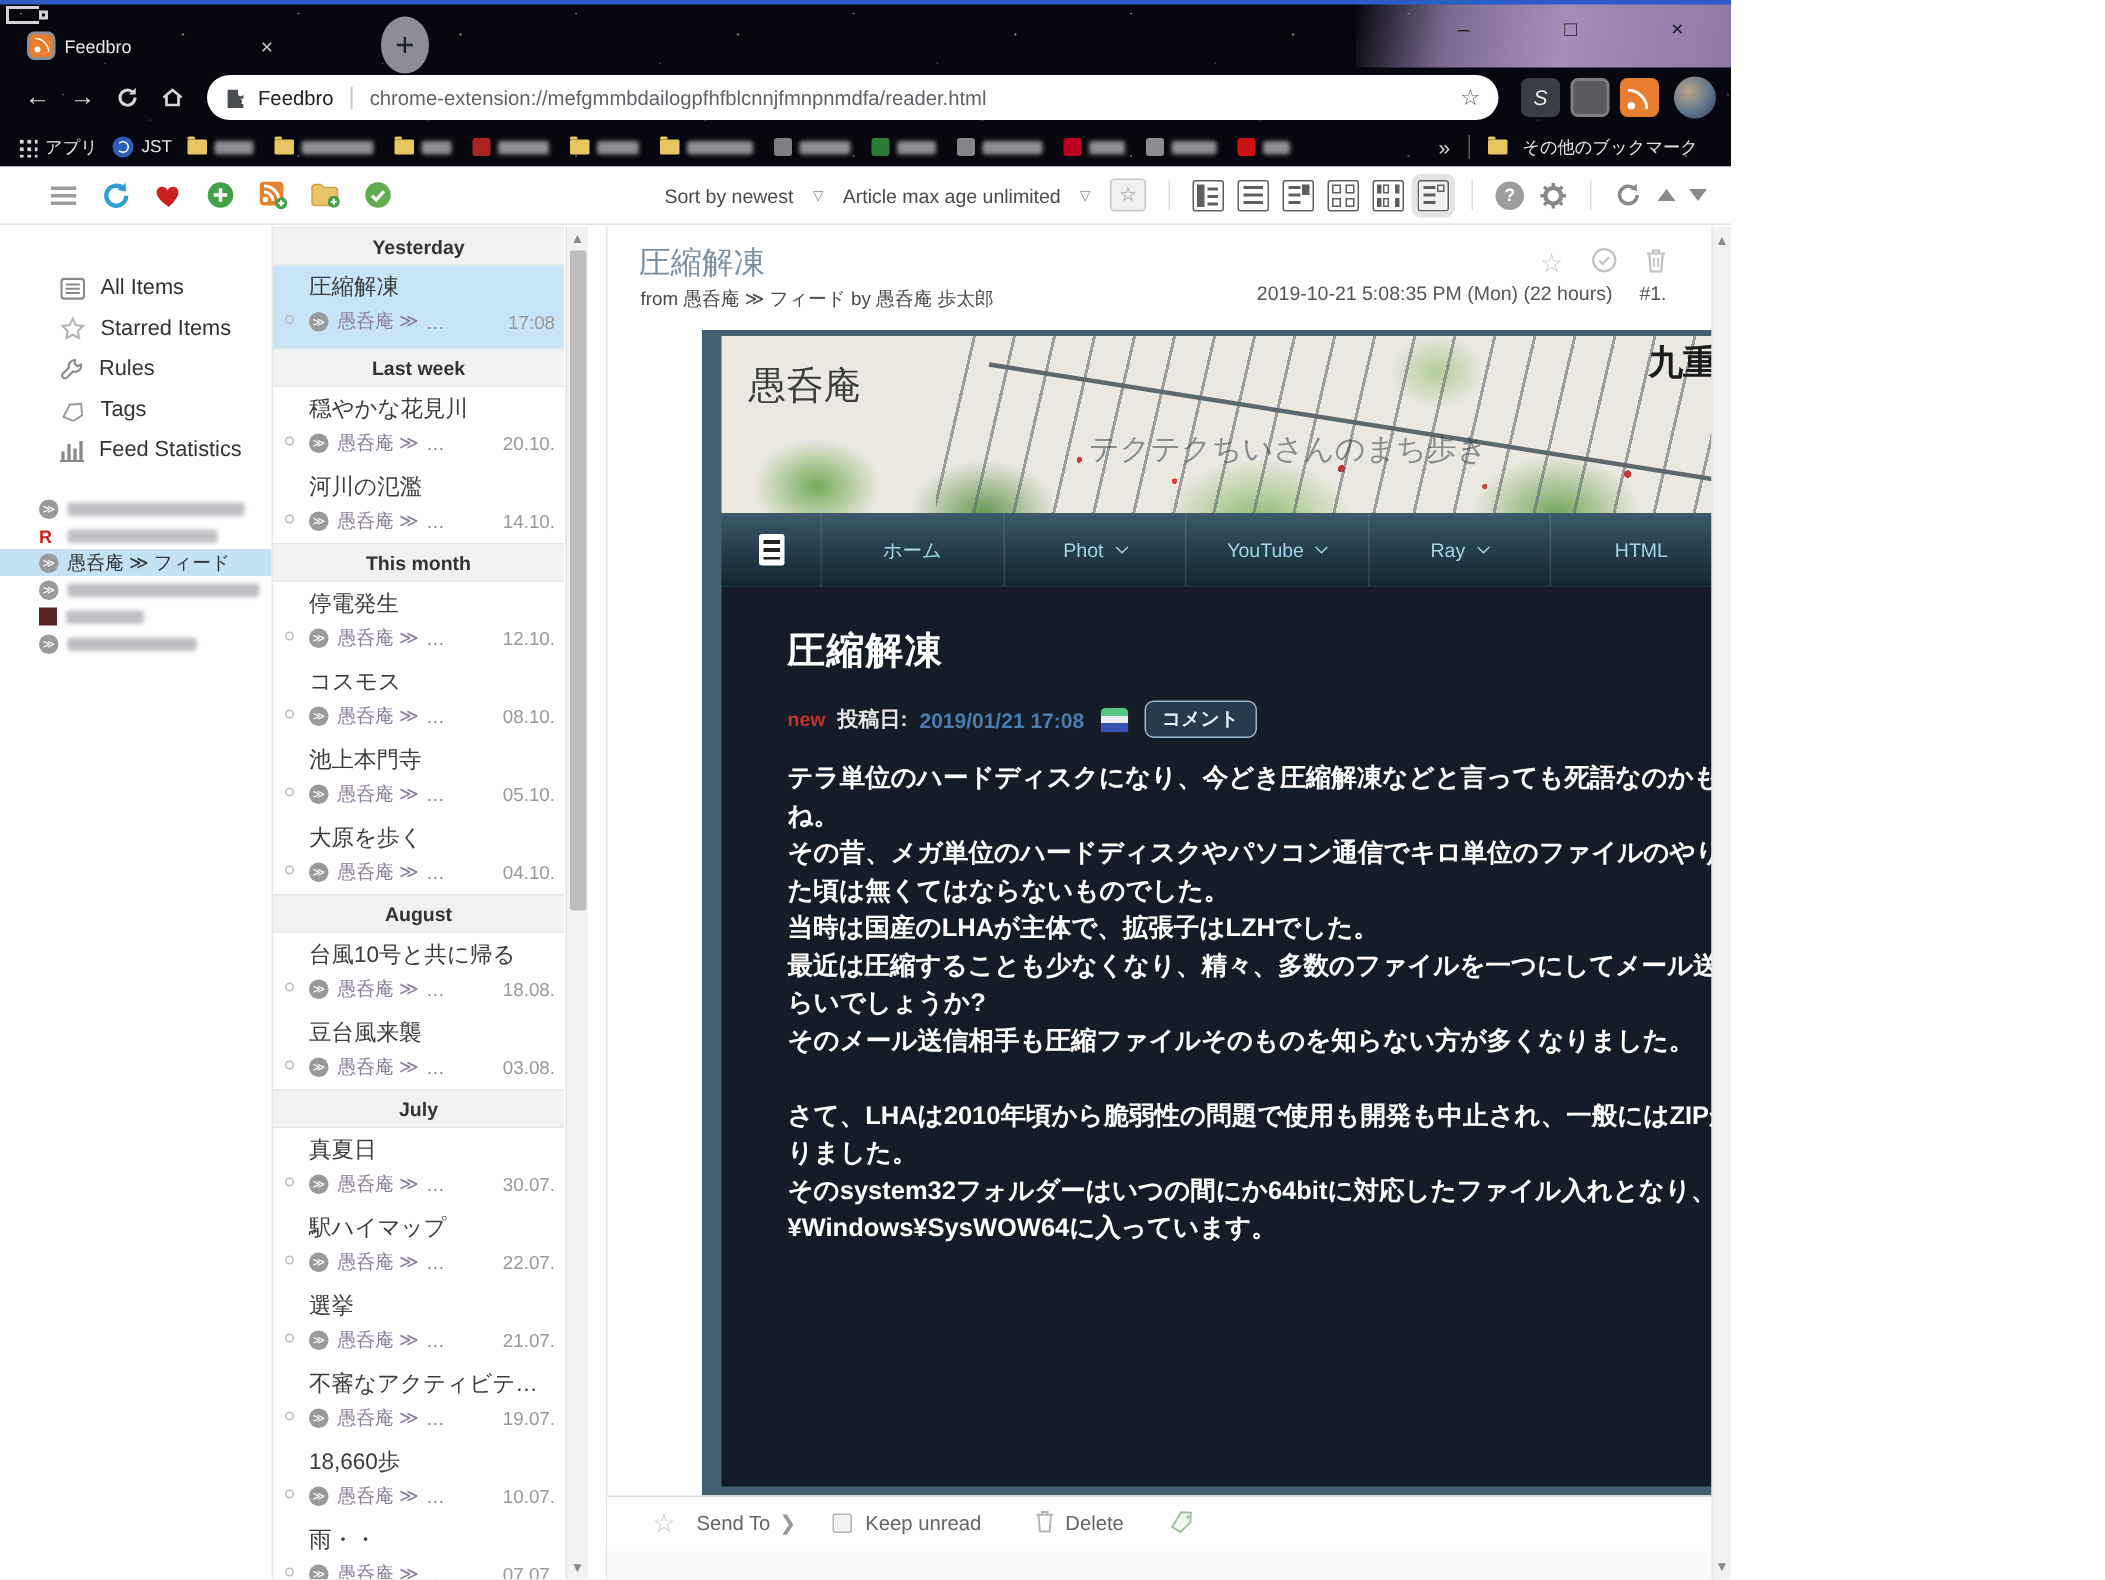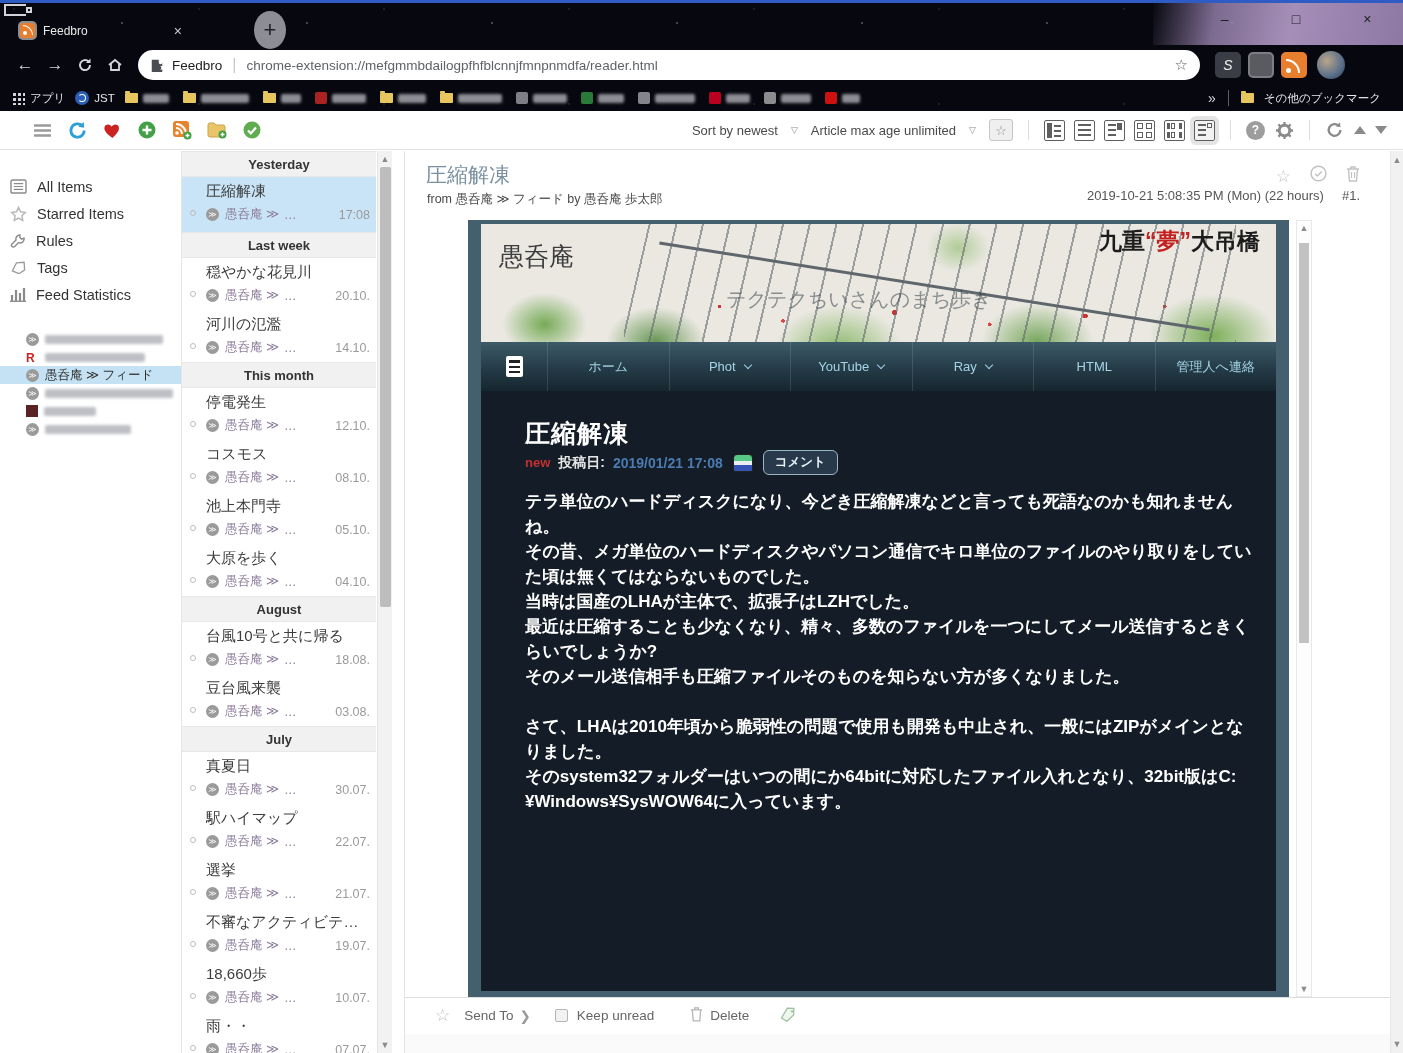--- a/index.html
+++ b/index.html
@@ -1,17 +1,17 @@
 <!DOCTYPE html>
 <html><head>
 <meta charset="utf-8">
 <style>
   * { margin:0; padding:0; box-sizing:border-box; }
   body { font-family:"Liberation Sans","DejaVu Sans",sans-serif; }
-  .screen { position:relative; width:1403px; height:1053px; overflow:hidden; background:#f0abfc; }
+  .screen { position:relative; width:1154px; height:1053px; overflow:hidden; background:#f0abfc; }
 
   
   .accentbar { position:absolute; top:0; left:0; right:0; height:3px; background:#2e5bc4; z-index:5; }
   .chrome-top { position:absolute; top:0; left:0; right:0; height:111px;
     background-color:#07080f;
     background-image:
       radial-gradient(1.3px 1.3px at 14px 9px, rgba(255,255,255,.95), transparent 60%),
       radial-gradient(1px 1px at 70px 42px, rgba(255,255,255,.7), transparent 60%),
       radial-gradient(1.6px 1.6px at 122px 23px, rgba(255,255,255,.95), transparent 60%),
       radial-gradient(1px 1px at 163px 72px, rgba(255,255,255,.55), transparent 60%),
@@ -74,21 +74,21 @@
   .view-ic { width:21px; height:21px; border:1.5px solid #5f5f5f; border-radius:2px; position:relative; cursor:pointer; background:#fff; }
   .view-ic.sel { outline:4px solid #e4e4e4; background:#f2f2f2; }
   .vi-line { position:absolute; left:3px; right:3px; height:2px; background:#5f5f5f; }
   .vi-block { position:absolute; background:#5f5f5f; }
   .q-ic { width:19px; height:19px; border-radius:50%; background:#9d9d9d; color:#fff; font-size:12px; font-weight:bold; display:flex; align-items:center; justify-content:center; cursor:pointer; }
   .tri-up { width:0; height:0; border-left:6px solid transparent; border-right:6px solid transparent; border-bottom:8px solid #8a8a8a; cursor:pointer; }
   .tri-down { width:0; height:0; border-left:6px solid transparent; border-right:6px solid transparent; border-top:8px solid #8a8a8a; cursor:pointer; }
   .starbox { width:24px; height:22px; border:1px solid #c6c6c6; border-radius:3px; background:#efefef; color:#8f8f8f; font-size:13px; display:flex; align-items:center; justify-content:center; cursor:pointer; }
 
   .sidebar { position:absolute; top:40px; left:0; width:182px; bottom:0; background:#fff; border-right:1px solid #e6e6e6; }
-  .sb-item { display:flex; align-items:center; height:27px; padding-left:10px; cursor:pointer; }
+  .sb-item { display:flex; align-items:flex-end; height:27px; padding-left:40px; cursor:pointer; }
   .sb-item svg { margin-right:10px; flex:none; }
   .sb-label { font-size:14.5px; color:#333; white-space:nowrap; }
   .sb-feeds { margin-top:22px; }
   .feed-row { display:flex; align-items:center; height:18px; padding-left:26px; cursor:pointer; font-size:12.5px; color:#333; }
   .feed-row.sel { background:#c5e2f5; }
   .feed-chip { width:13px; height:13px; border-radius:50%; background:#9a9a9a; color:#fff; font-size:8px; display:flex; align-items:center; justify-content:center; margin-right:6px; flex:none; }
   .feed-r { width:13px; height:13px; color:#c22; font-weight:bold; font-size:12px; margin-right:6px; flex:none; }
   .feed-dark { width:12px; height:12px; background:#5a2424; margin-right:6px; flex:none; }
 
   .listcol { position:absolute; top:40px; left:182px; width:210px; bottom:0; overflow:hidden; background:#fff; }
@@ -144,21 +144,21 @@
   .nav-cell:first-child { border-left:none; flex:0 0 66px; }
   .menu-ic { width:17px; height:21px; background:#fff; border-radius:2px; position:relative; }
   .menu-ic::after { content:""; position:absolute; left:3px; right:3px; top:4px; height:13px;
     background-image:repeating-linear-gradient(#222 0 2.6px, transparent 2.6px 5.6px); }
   .caret { width:6px; height:6px; border-right:1.6px solid #9fd0e4; border-bottom:1.6px solid #9fd0e4; transform:rotate(45deg); display:inline-block; margin-left:9px; margin-top:-3px; }
   .nav-row2 { height:44px; display:flex; align-items:center; justify-content:center; gap:18px; color:#a5d4e6; font-size:13px; }
   .nav-row2 .nav2-label { cursor:pointer; }
 
   .post { background:#141d27; padding:26px 22px 40px 44px; min-height:600px; }
   .post h2 { color:#fff; font-size:25px; font-weight:bold; letter-spacing:1px; }
-  .post-meta { display:flex; align-items:center; gap:8px; }
+  .post-meta { display:flex; align-items:center; margin-top:17px; gap:8px; }
   .m-new { color:#c43030; font-size:13px; font-weight:bold; }
   .m-label { color:#e6e6e6; font-size:14px; font-weight:bold; }
   .m-date { color:#4a7cb0; font-size:14px; font-weight:bold; cursor:pointer; }
   .train-ic { width:20px; height:18px; border-radius:4px 4px 2px 2px; background:linear-gradient(#57c785 0 35%, #eaeef2 35% 62%, #3553b4 62% 100%); border:1px solid #222; margin:0 2px; }
   .comment-btn { border:1.5px solid #9db6c4; border-radius:6px; background:#27394a; color:#e8f2f8; font-size:12.5px; font-weight:bold; padding:3px 11px; cursor:pointer; }
   .body-text { margin-top:14px; color:#fff; font-size:17px; font-weight:bold; line-height:25px; }
   .body-text .gap { height:25px; }
   .body-text a { color:#4a86c8; text-decoration:underline; font-weight:bold; cursor:pointer; }
 
   .content-scroll { position:absolute; left:891px; top:69px; width:16px; height:777px; background:#fdfdfd; border:1px solid #e8e8e8; }

